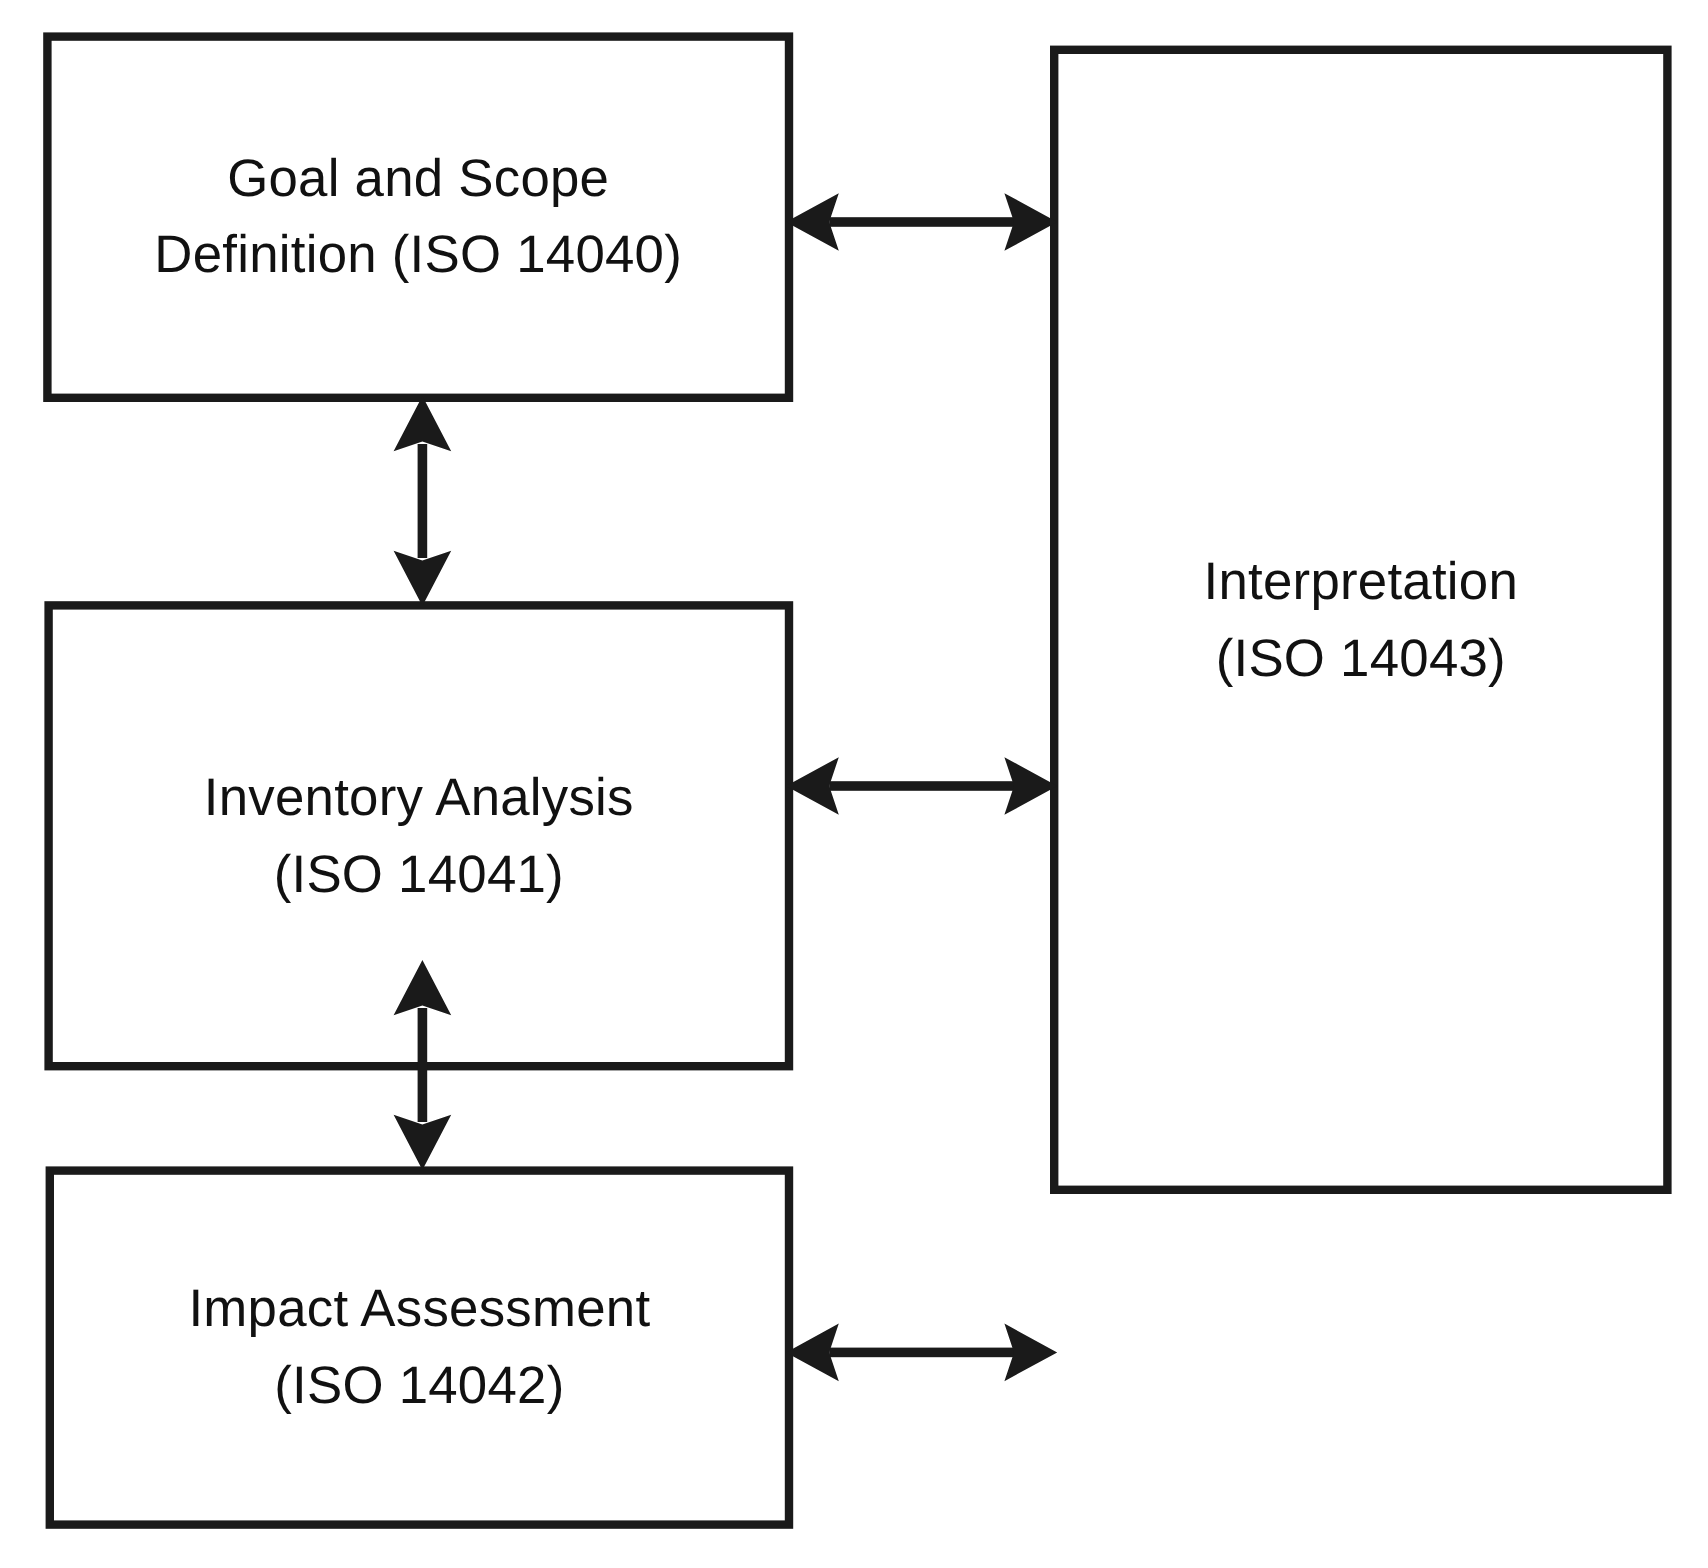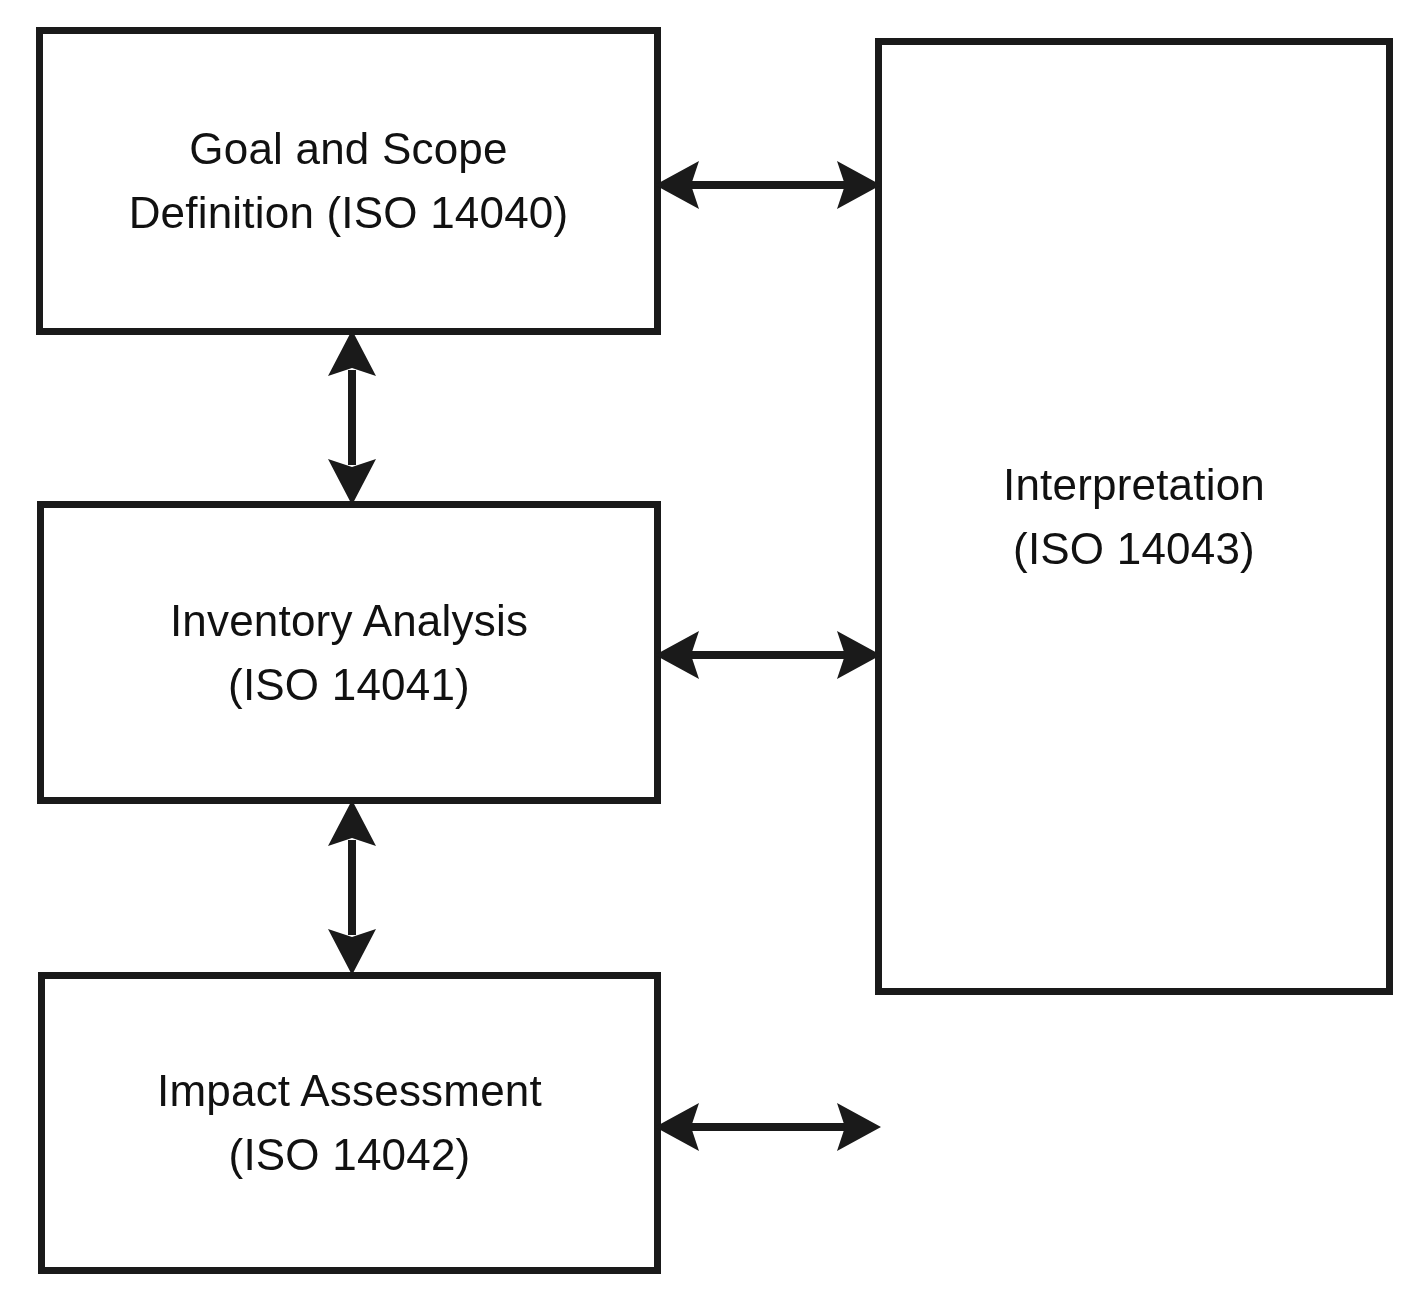--- a/index.html
+++ b/index.html
@@ -34,21 +34,21 @@
     line-height: 1.45;
     color: #111111;
     letter-spacing: 0.2px;
     font-weight: 400;
     padding: 0 14px;
     white-space: pre-line;
   }
 
   
   #node-goal-scope      { left: 36px;  top: 27px;   width: 625px;  height: 308px; }
-  #node-inventory       { left: 37px;  top: 501px;  width: 624px;  height: 303px; }
+  #node-inventory       { left: 37px;  top: 501px;  width: 624px;  height: 391px; }
   #node-impact          { left: 38px;  top: 972px;  width: 623px;  height: 302px; align-items: center; }
   #node-interpretation  { left: 875px; top: 38px;   width: 518px;  height: 957px; }
 
   
   .connector {
     position: absolute;
   }
   .connector svg { display: block; }
 
   #arrow-goal-interp   { left: 655px; top: 150px;  }

